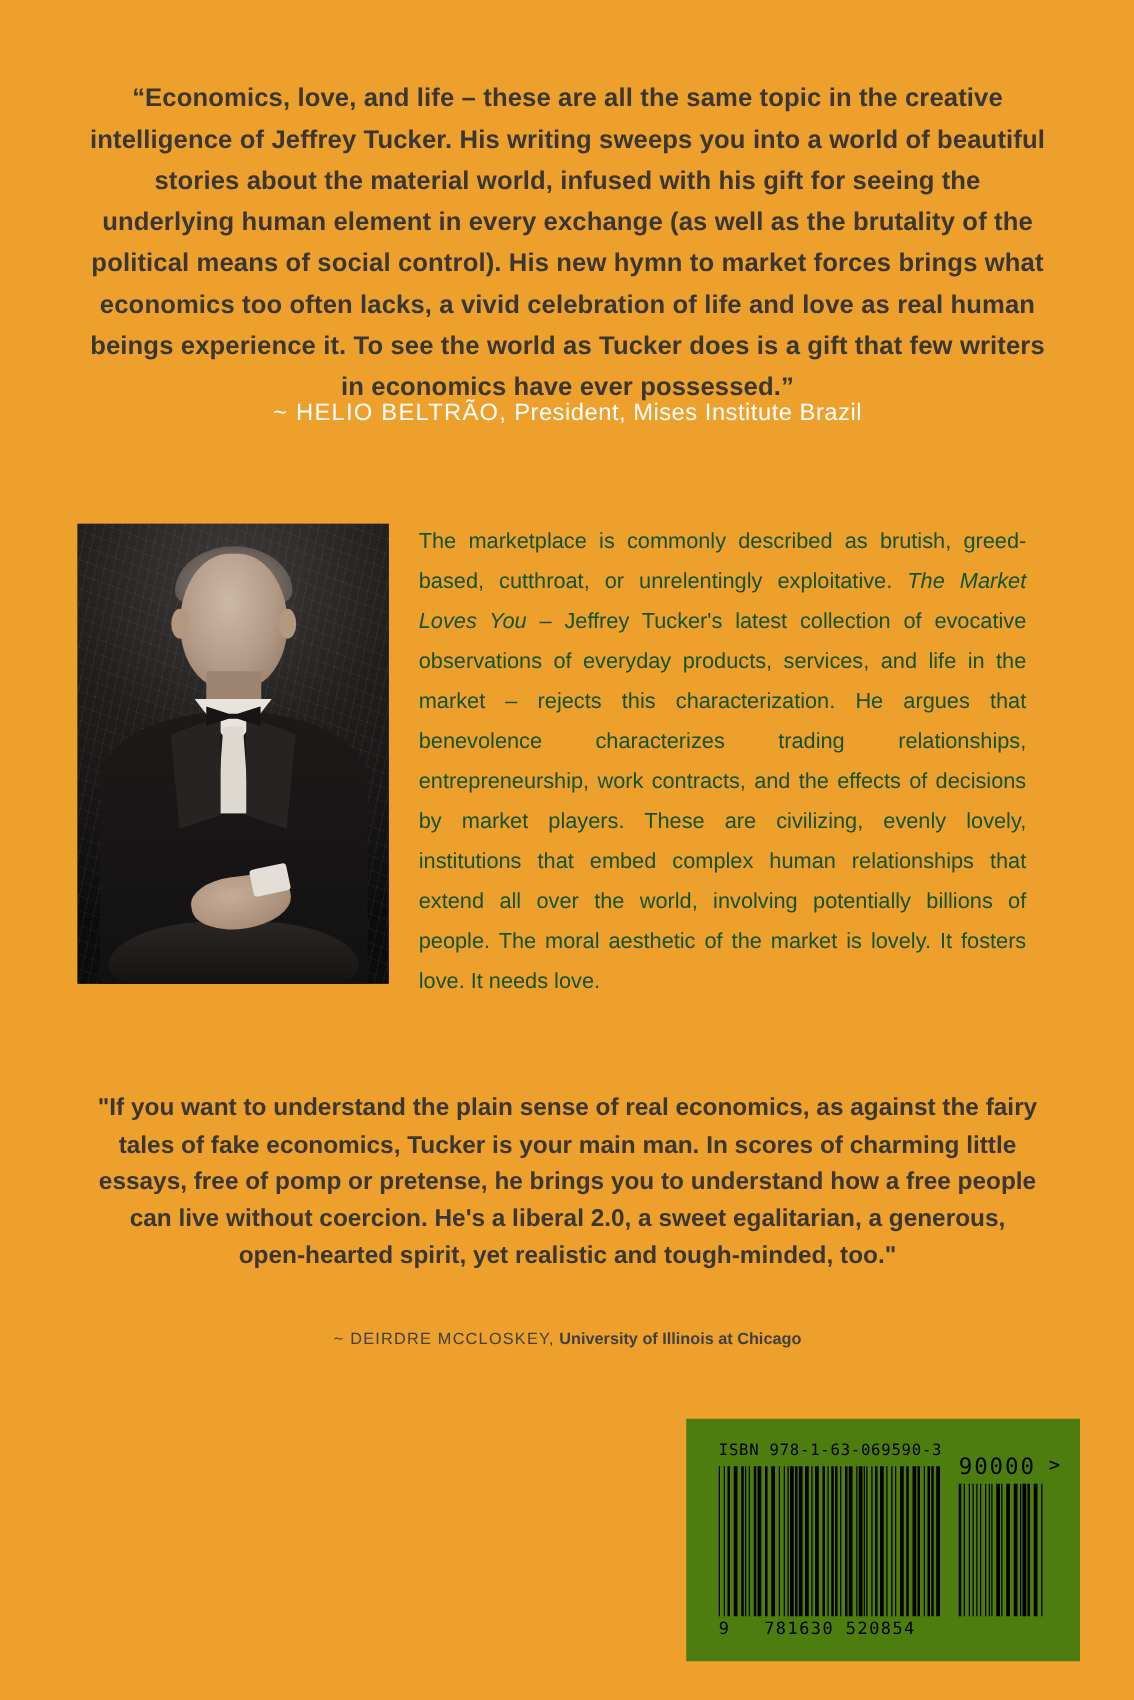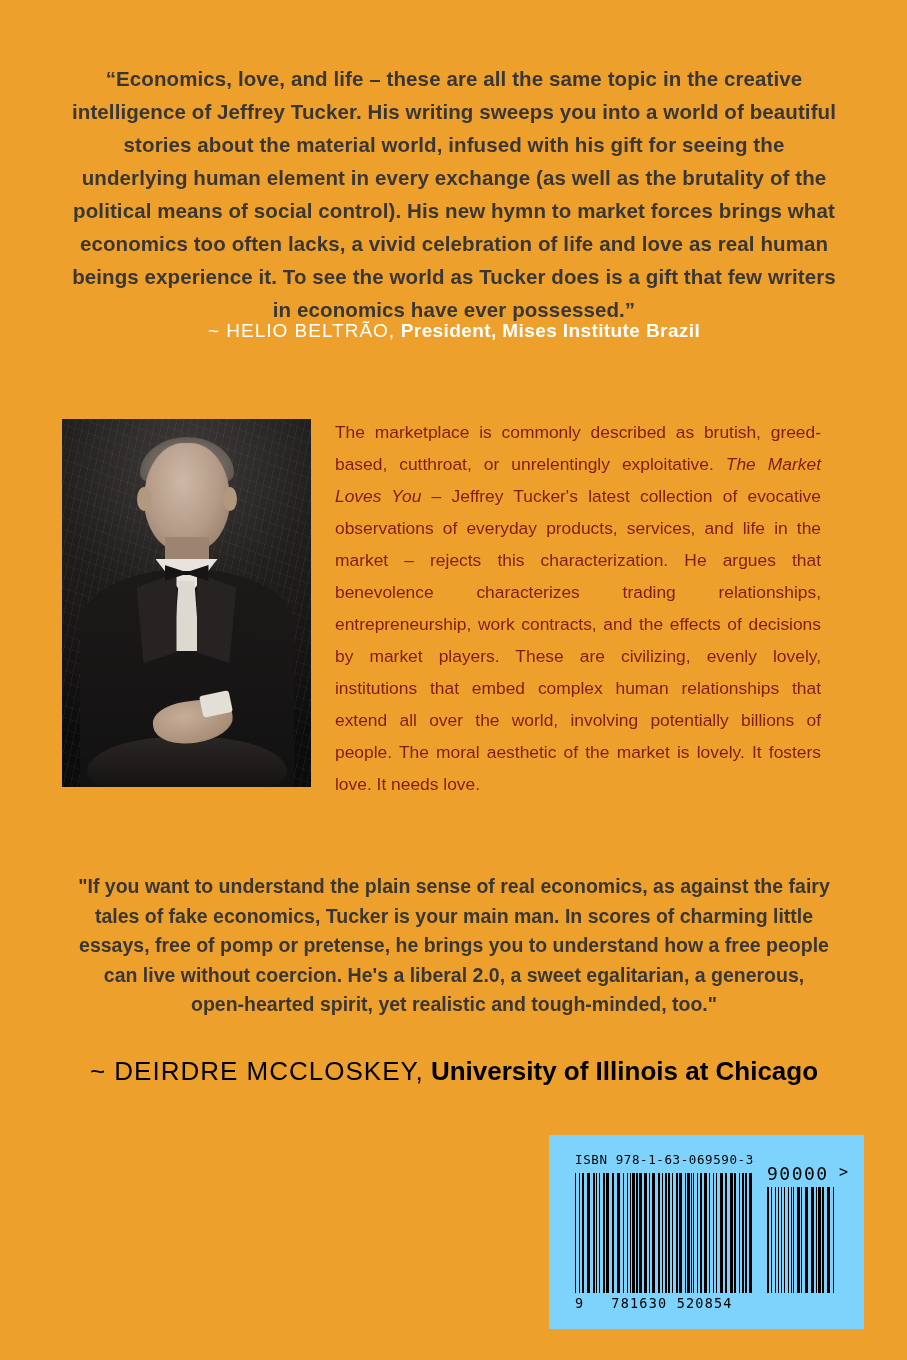--- a/index.html
+++ b/index.html
@@ -44,21 +44,21 @@
     color: #ffffff;
     font-size: 19px;
     line-height: 26px;
     letter-spacing: 0.4px;
   }
   .attrib-top .name {
     font-weight: 400;
     letter-spacing: 1px;
   }
   .attrib-top .role {
-    font-weight: 700;
+    font-weight: 400;
     margin-top: 34px;
   }
 
   
   .photo-frame {
     position: absolute;
     left: 62px;
     top: 419px;
     width: 249px;
     height: 368px;
@@ -208,21 +208,21 @@
     background: linear-gradient(180deg, #2a2624 0%, #151312 100%);
     border-radius: 44% 44% 12% 12% / 70% 70% 30% 30%;
   }
 
   
   .description {
     position: absolute;
     left: 335px;
     top: 416px;
     width: 486px;
-    color: #7f1d1d;
+    color: #14532d;
     font-size: 17.4px;
     line-height: 32px;
     text-align: justify;
     text-justify: inter-word;
     font-weight: 400;
   }
   .description .em {
     font-style: italic;
   }
 
@@ -237,39 +237,39 @@
     font-size: 19.5px;
     line-height: 29.5px;
     font-weight: 600;
   }
   .attrib-bottom {
     position: absolute;
     left: 78px;
     top: 1058px;
     width: 752px;
     text-align: center;
-    color: #000000;
-    font-size: 26px;
+    color: #404040;
+    font-size: 13px;
     line-height: 26px;
   }
   .attrib-bottom .name {
     letter-spacing: 1px;
   }
   .attrib-bottom .role {
     font-weight: 700;
   }
 
   
   .barcode-box {
     position: absolute;
     left: 549px;
     top: 1135px;
     width: 315px;
     height: 194px;
-    background: #7dd3fc;
+    background: #4d7c0f;
   }
   .isbn-text {
     position: absolute;
     left: 26px;
     top: 17px;
     font-family: "DejaVu Sans Mono", monospace;
     font-size: 12.5px;
     color: #000;
     letter-spacing: 0.6px;
   }

